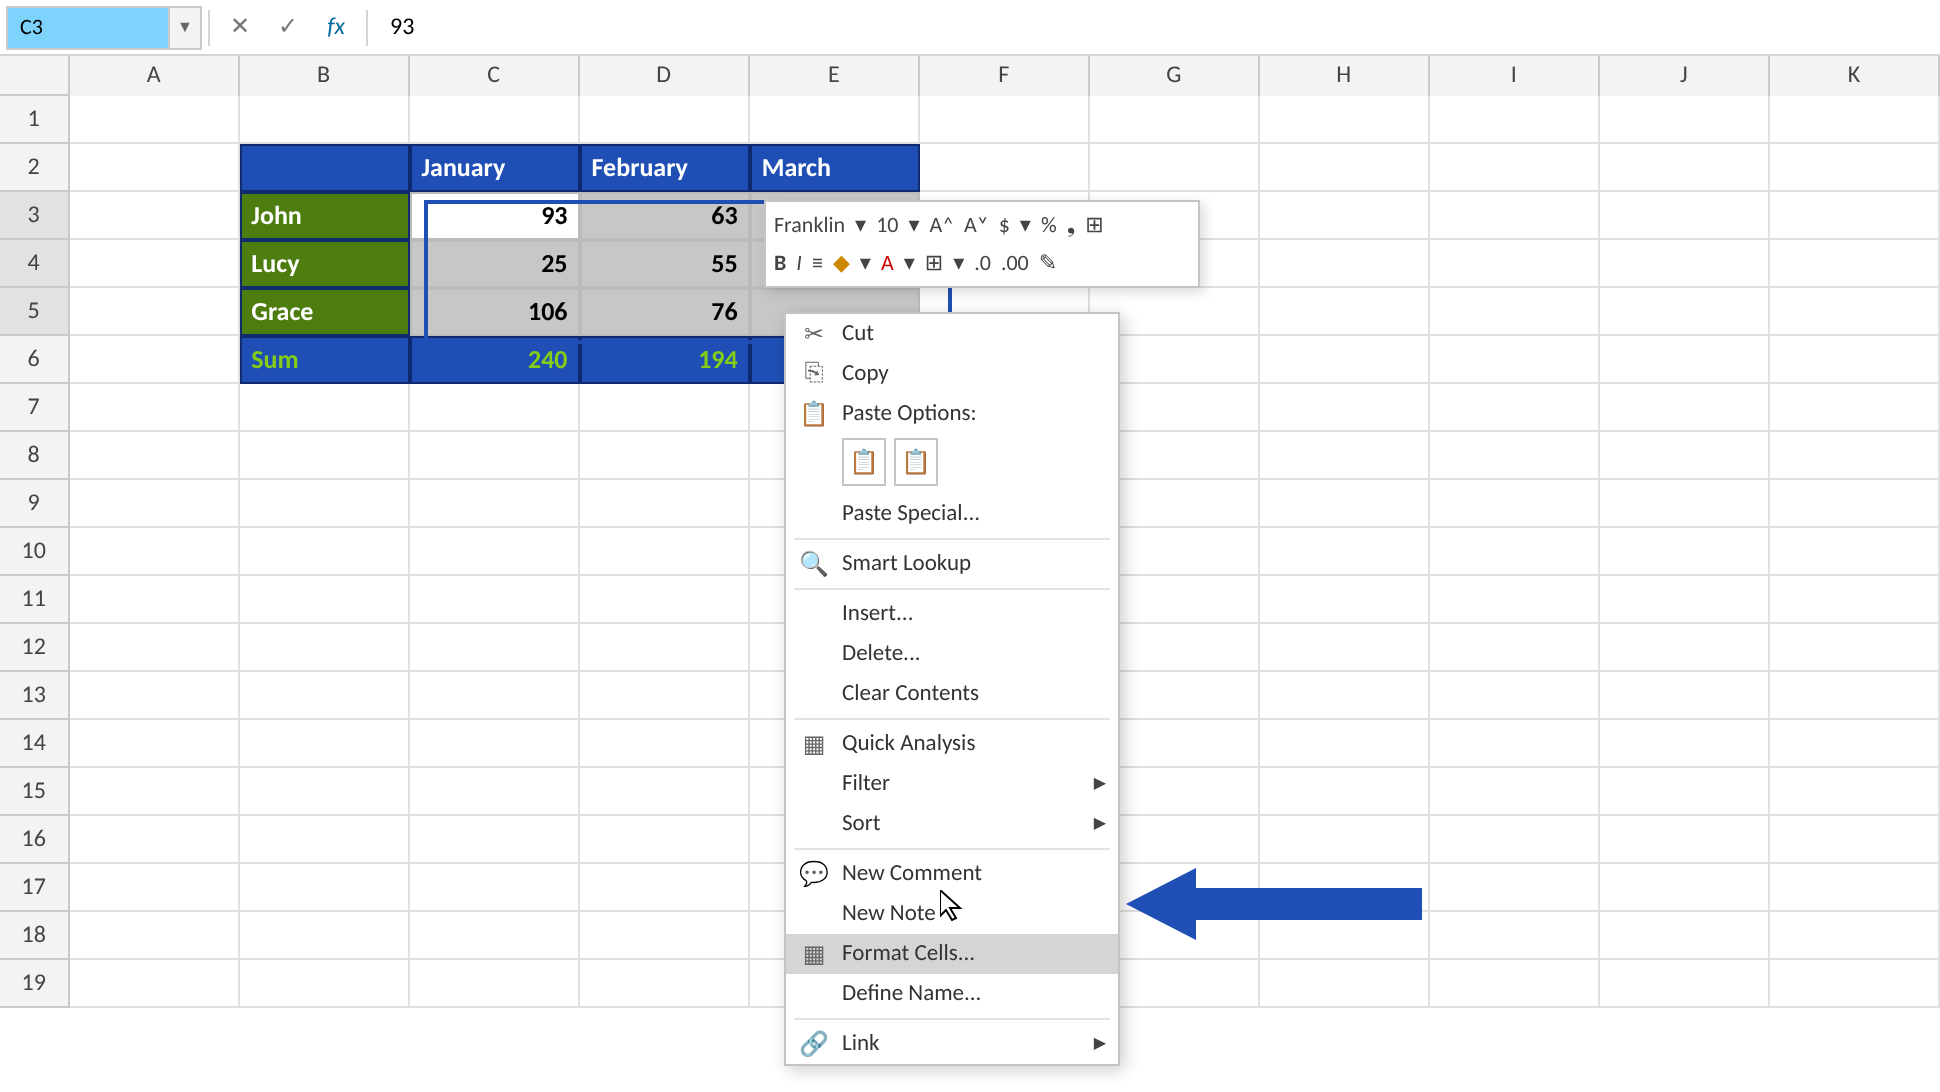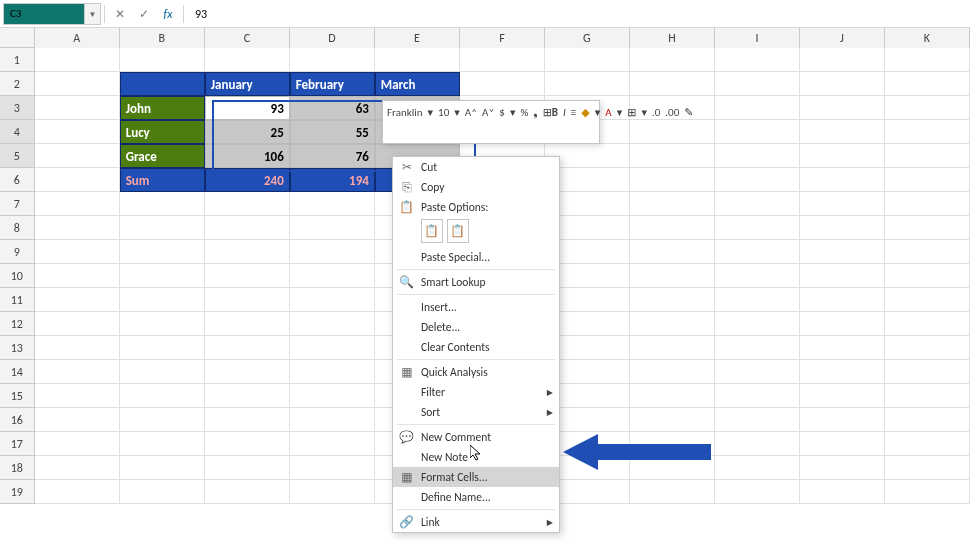--- a/index.html
+++ b/index.html
@@ -1,38 +1,38 @@
 <!DOCTYPE html>
 <html><head>
 <meta charset="utf-8">
 <style>
 *{margin:0;padding:0;box-sizing:border-box;font-family:Calibri,Arial,sans-serif}
 body{background:#fff;width:970px;height:546px;overflow:hidden;position:relative;user-select:none}
 .formula-bar{display:flex;align-items:center;height:28px;border-bottom:1px solid #d5d5d5;background:#fff}
-.name-box{width:82px;height:22px;margin-left:3px;border:1px solid #c9c9c9;background:#0f766e;display:flex;align-items:center;padding:0 6px;font-size:11px}
+.name-box{width:82px;height:22px;margin-left:3px;border:1px solid #c9c9c9;background:#7dd3fc;display:flex;align-items:center;padding:0 6px;font-size:11px}
 .name-dd{width:16px;height:22px;border:1px solid #c9c9c9;border-left:none;background:#f3f3f3;display:flex;align-items:center;justify-content:center;font-size:8px;color:#666}
 .fb-btn{width:24px;height:22px;display:flex;align-items:center;justify-content:center;font-size:12px;color:#777}
 .fb-sep{width:1px;height:18px;background:#d5d5d5;margin:0 3px}
 .fx{font-style:italic;color:#0369a1;font-size:12px}
 .fb-val{margin-left:8px;font-size:12px}
 .grid{position:relative}
 .col-headers{display:flex;height:20px;background:#f3f3f3;border-bottom:1px solid #c9c9c9}
 .corner{width:36px;height:20px;border-right:1px solid #c9c9c9;border-bottom:1px solid #c9c9c9;background:#f3f3f3}
 .ch{width:88px;height:20px;border-right:1px solid #c9c9c9;display:flex;align-items:center;justify-content:center;font-size:12px;color:#444;background:#f3f3f3}
 .row{display:flex;height:24px}
 .rh{width:36px;border-right:1px solid #c9c9c9;border-bottom:1px solid #c9c9c9;display:flex;align-items:center;justify-content:center;font-size:12px;color:#444;background:#f3f3f3}
 .cell{width:88px;height:24px;border-right:1px solid #e0e0e0;border-bottom:1px solid #e0e0e0;display:flex;align-items:center;padding:0 5px;font-size:13px}
 .hdr{background:#1f4fb4;color:#fff;font-weight:bold;border:1px solid #0f2a6e;justify-content:flex-start}
 .lbl{background:#4d7c0f;color:#fff;font-weight:bold;border:1px solid #0f2a6e}
 .sel{background:#c7c7c7;color:#000;font-weight:bold;border:1px solid #bbb;justify-content:flex-end}
 .active{background:#fff!important;color:#000}
 .num{justify-content:flex-end;font-weight:bold}
-.sumrow{background:#1f4fb4;color:#fca5a5;font-weight:bold;border:1px solid #0f2a6e}
+.sumrow{background:#1f4fb4;color:#84cc16;font-weight:bold;border:1px solid #0f2a6e}
 .sel-outline{position:absolute;left:212px;top:72px;width:264px;height:72px;border:2px solid #1f4fb4;pointer-events:none}
-.mini-tb{position:absolute;left:382px;top:100px;width:218px;height:44px;background:#fff;border:1px solid #c4c4c4;box-shadow:2px 2px 6px rgba(0,0,0,0.15);display:flex;flex-direction:row;padding:2px 4px;z-index:5}
+.mini-tb{position:absolute;left:382px;top:100px;width:218px;height:44px;background:#fff;border:1px solid #c4c4c4;box-shadow:2px 2px 6px rgba(0,0,0,0.15);display:flex;flex-direction:column;padding:2px 4px;z-index:5}
 .mt-row{display:flex;align-items:center;gap:5px;height:19px}
 .mt-i{font-size:11px;color:#444;display:flex;align-items:center}
 .ctx-menu{position:absolute;left:392px;top:156px;width:168px;background:#fff;border:1px solid #c4c4c4;box-shadow:2px 2px 8px rgba(0,0,0,0.2);z-index:10;font-size:11.5px;color:#333}
 .mi{display:flex;align-items:center;height:20px;padding:0 8px 0 28px;position:relative;cursor:default}
 .mi.hl{background:#d5d5d5}
 .mi .pad{position:absolute;left:6px;width:16px;height:16px;display:flex;align-items:center;justify-content:center;font-size:12px;color:#666}
 .mi .arr{position:absolute;right:6px;font-size:8px;color:#444}
 .msep{height:1px;background:#e3e3e3;margin:2px 4px}
 .paste-opts{display:flex;gap:4px;padding:2px 0 4px 28px}
 .po{width:22px;height:24px;border:1px solid #c4c4c4;display:flex;align-items:center;justify-content:center;font-size:12px;color:#666}

